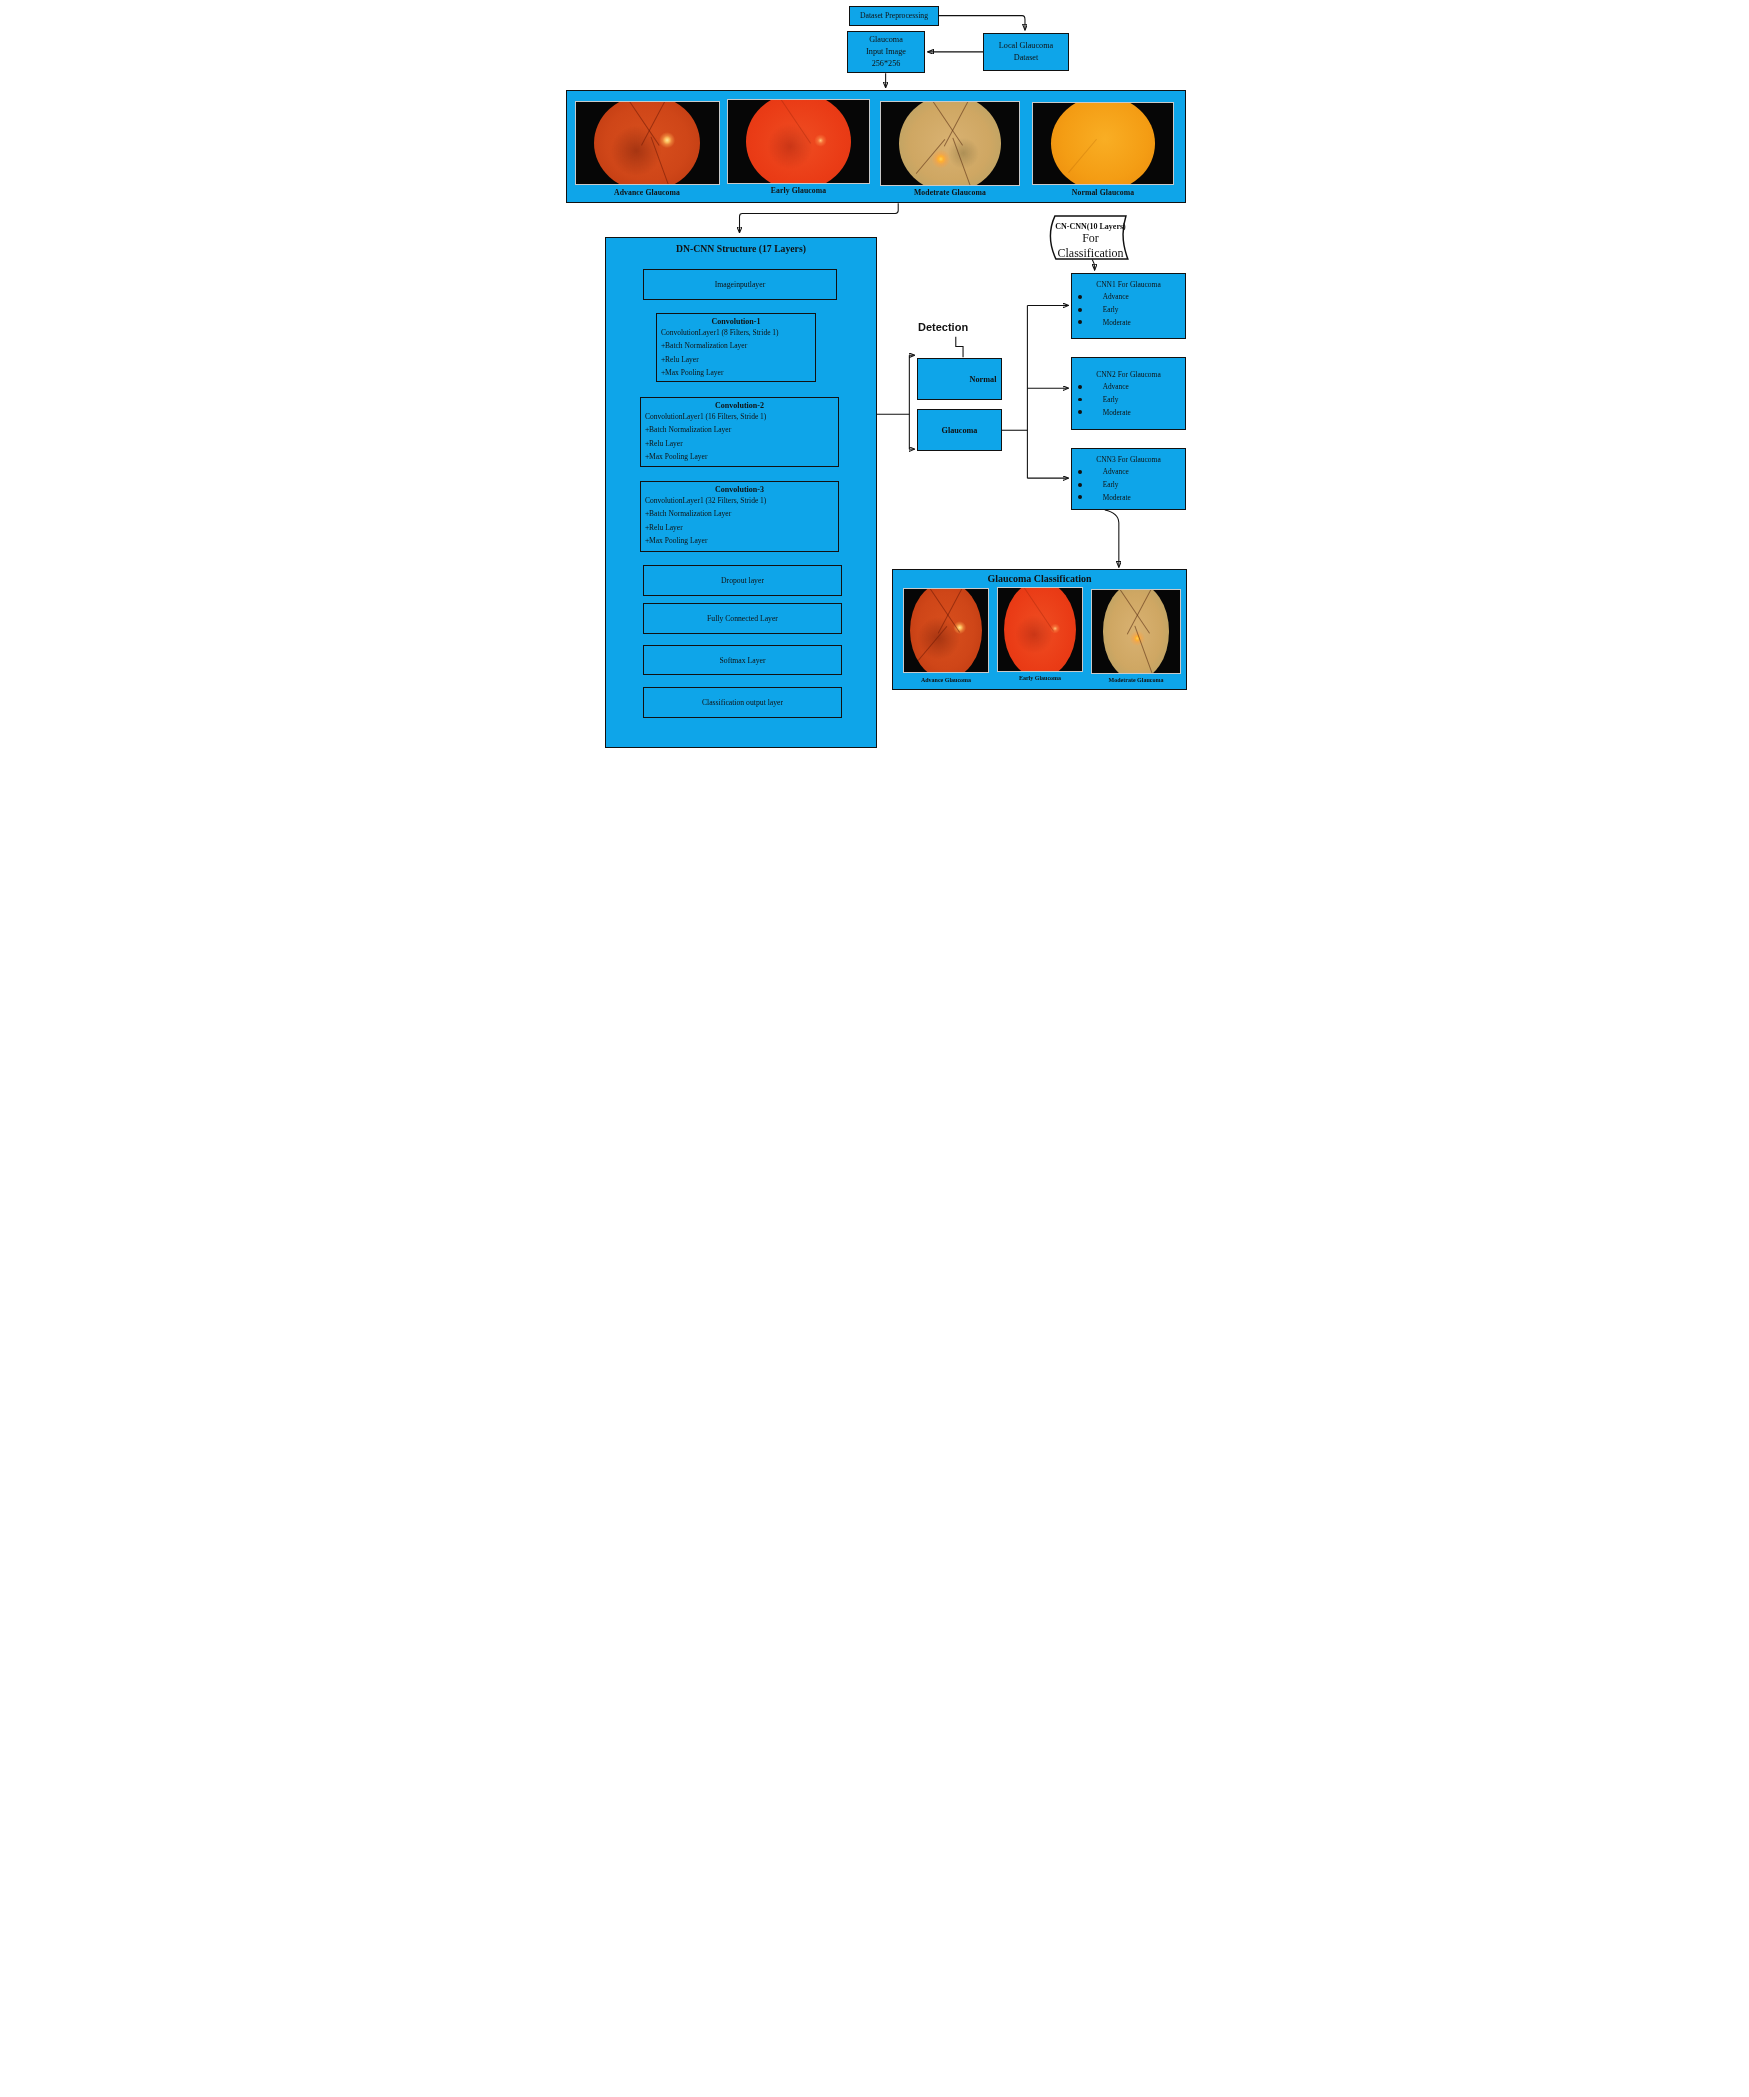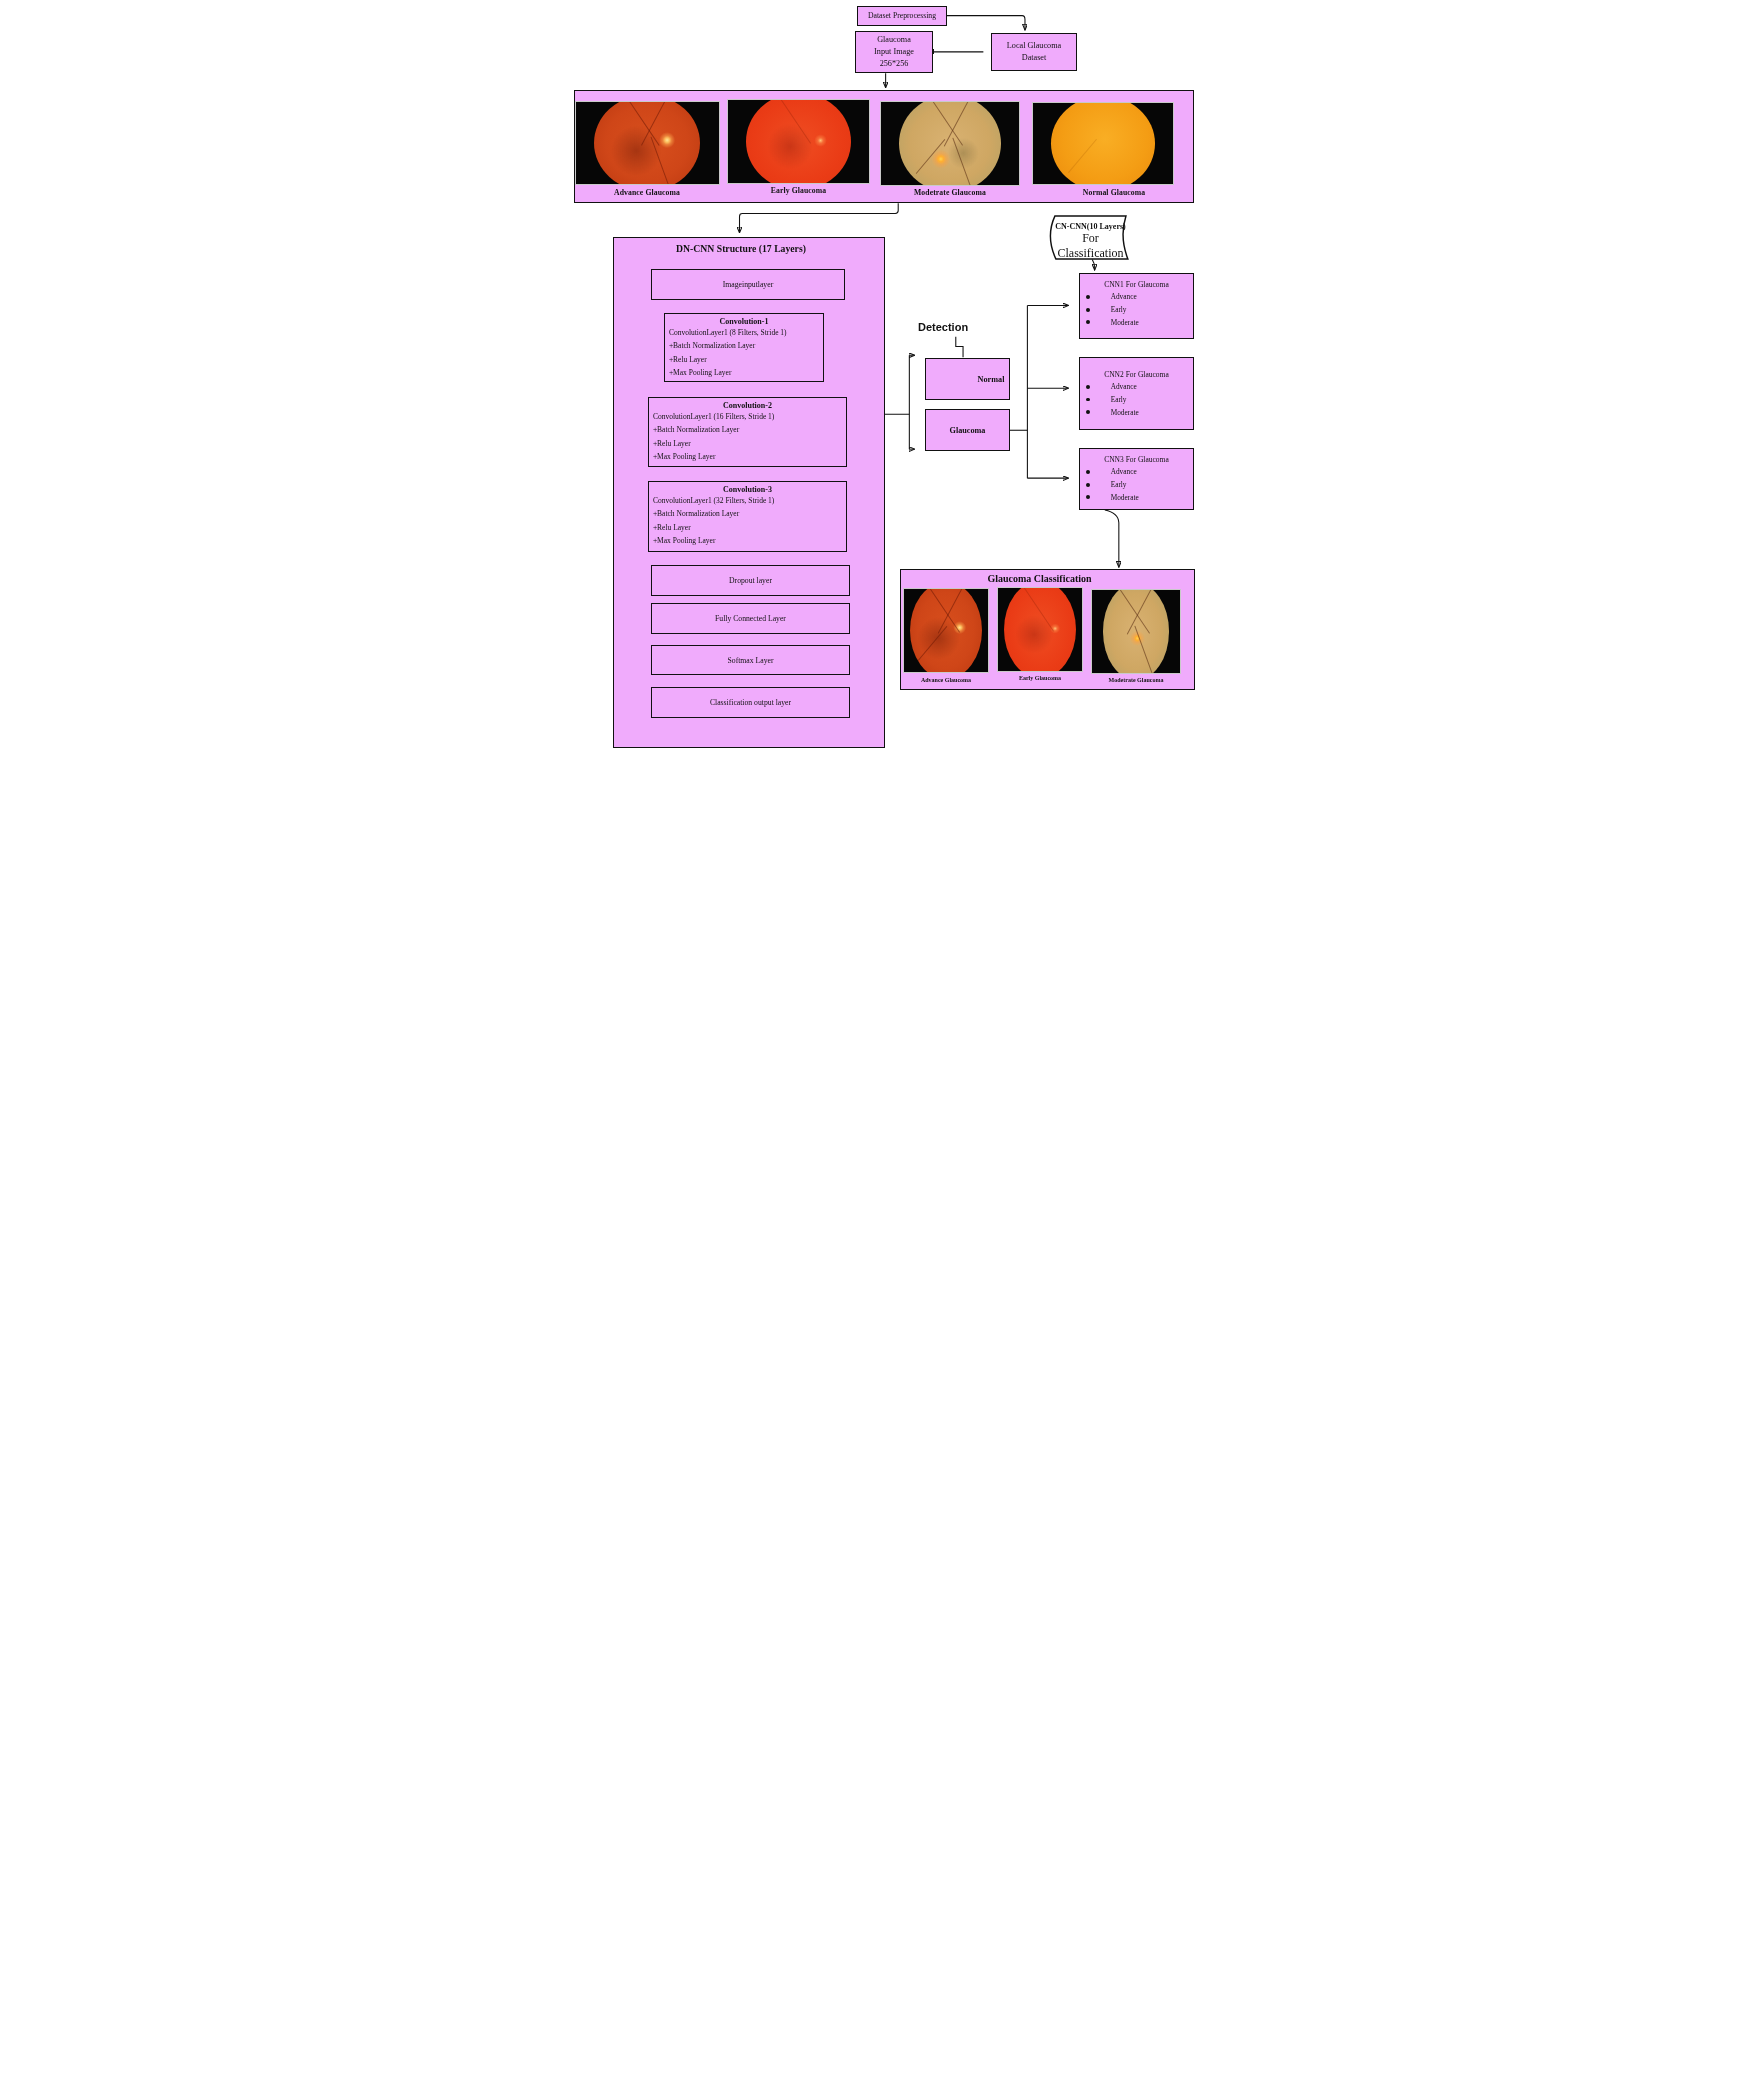--- a/index.html
+++ b/index.html
@@ -1,19 +1,19 @@
 <!DOCTYPE html>
 <html style="font-size:7.7px"><head>
 <meta charset="utf-8">
 <style>
   html,body{margin:0;padding:0;background:#ffffff;}
   .canvas{position:relative;width:629px;height:756px;margin:0 auto;background:#fff;
           font-family:"Liberation Serif", serif;color:#111;}
-  .box{position:absolute;background:#f0abfc;border:1.2px solid #111;box-sizing:border-box;
-       display:flex;flex-direction:column;align-items:center;justify-content:center;text-align:center;margin-left:8px;}
+  .box{position:absolute;background:#0ea5e9;border:1.2px solid #111;box-sizing:border-box;
+       display:flex;flex-direction:column;align-items:center;justify-content:center;text-align:center;}
   .thick{border-width:1.7px;}
   .thin{border-width:1px;}
   .wires{position:absolute;left:0;top:0;width:629px;height:756px;pointer-events:none;}
   .wires path{fill:none;stroke:#111;stroke-width:2.2px;}
   .lbl{position:absolute;text-align:center;font-weight:bold;}
   .serif-sm{font-size:7.7px;line-height:1.25;}
   
   .photo{position:absolute;background:#060606;overflow:hidden;border:0.5px solid #c9c9c9;box-sizing:border-box;}
   .fundus{position:absolute;left:13%;right:13%;top:-9%;bottom:-9%;border-radius:50%;overflow:hidden;}
   .f-advance{background:
@@ -127,21 +127,21 @@
   </div>
   <div class="photo" style="left:472px;top:102px;width:142px;height:83px;">
     <div class="fundus f-normal">
         <i class="v v4"></i>
       </div>
   </div>
 
   <div class="sample-label" style="left:14.5px;top:188px;width:145px;">Advance Glaucoma</div>
   <div class="sample-label" style="left:167px;top:186px;width:143px;">Early Glaucoma</div>
   <div class="sample-label" style="left:320px;top:188px;width:140px;">Modetrate Glaucoma</div>
-  <div class="sample-label" style="left:483px;top:188px;width:142px;">Normal Glaucoma</div>
+  <div class="sample-label" style="left:472px;top:188px;width:142px;">Normal Glaucoma</div>
 
   <div class="box" style="left:45px;top:237px;width:272px;height:511px;justify-content:flex-start;"></div>
   <div class="lbl" style="left:45px;top:243px;width:272px;font-size:9.7px;">DN-CNN Structure (17 Layers)</div>
 
   <div class="box thin plain" style="left:83px;top:269px;width:194px;height:30.5px;">
     <span>Imageinputlayer</span>
   </div>
 
   <div class="box thin conv" style="left:96px;top:313px;width:160px;height:69px;">
     <div class="t">Convolution-1</div>

